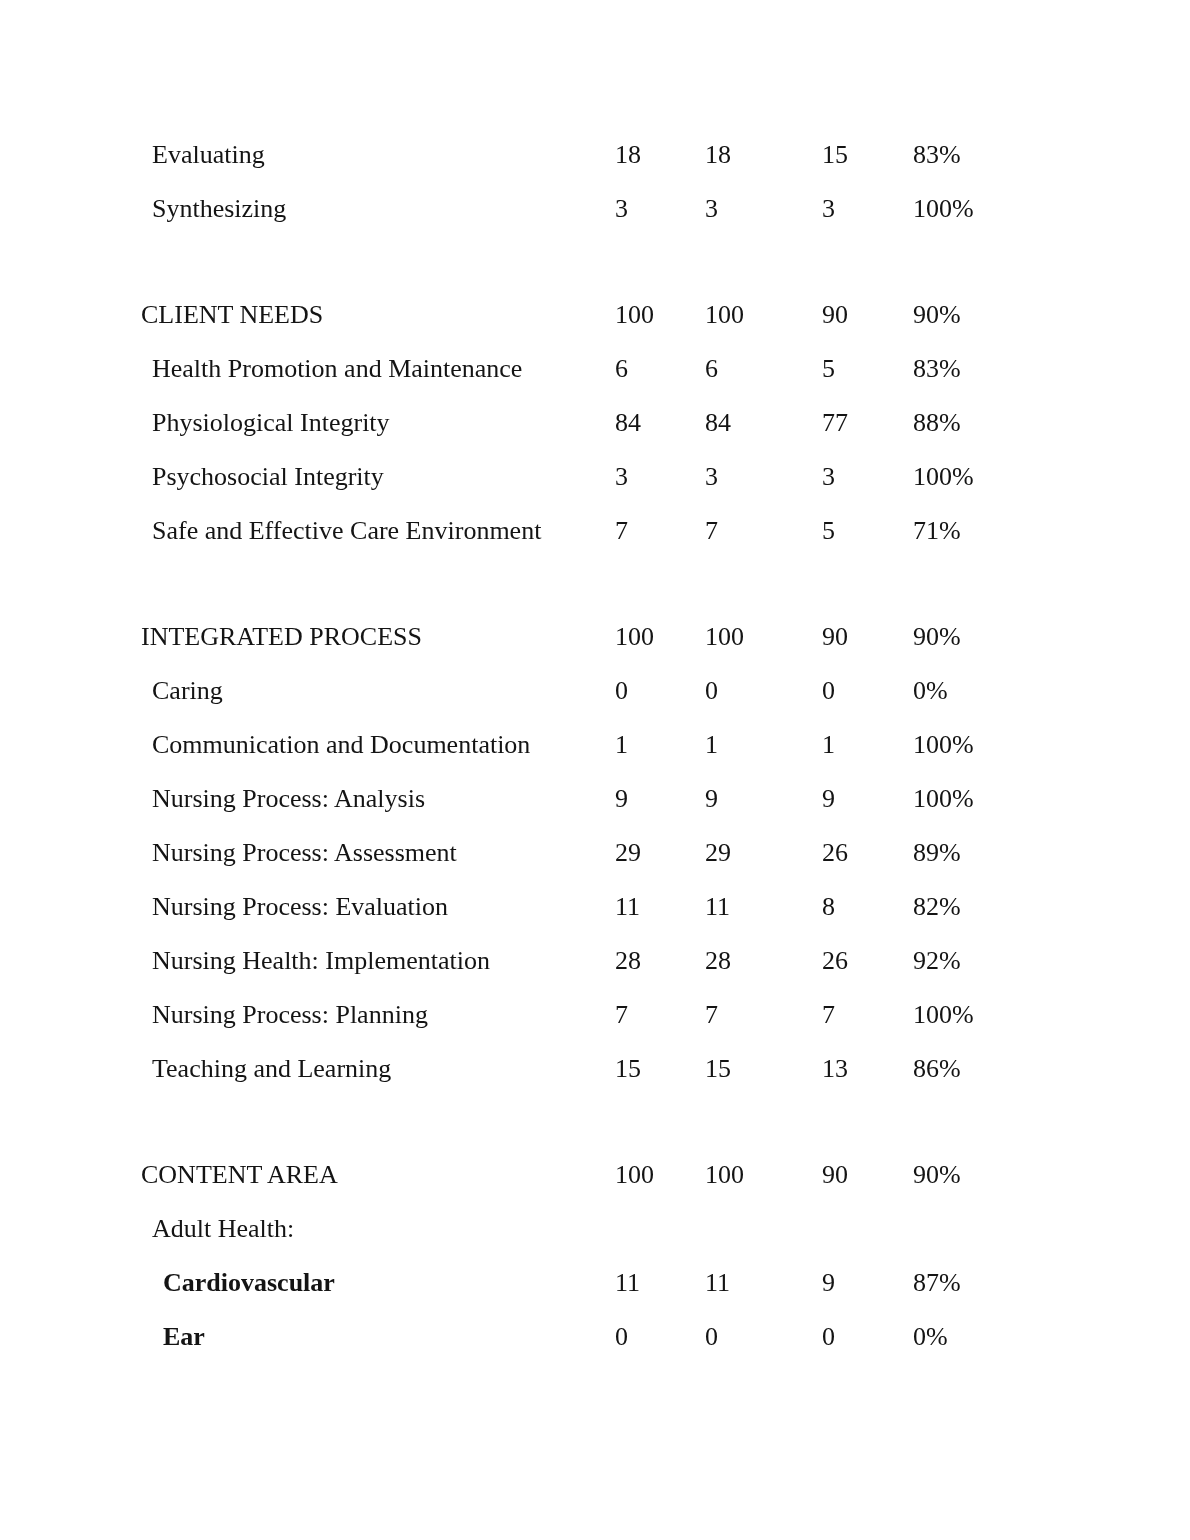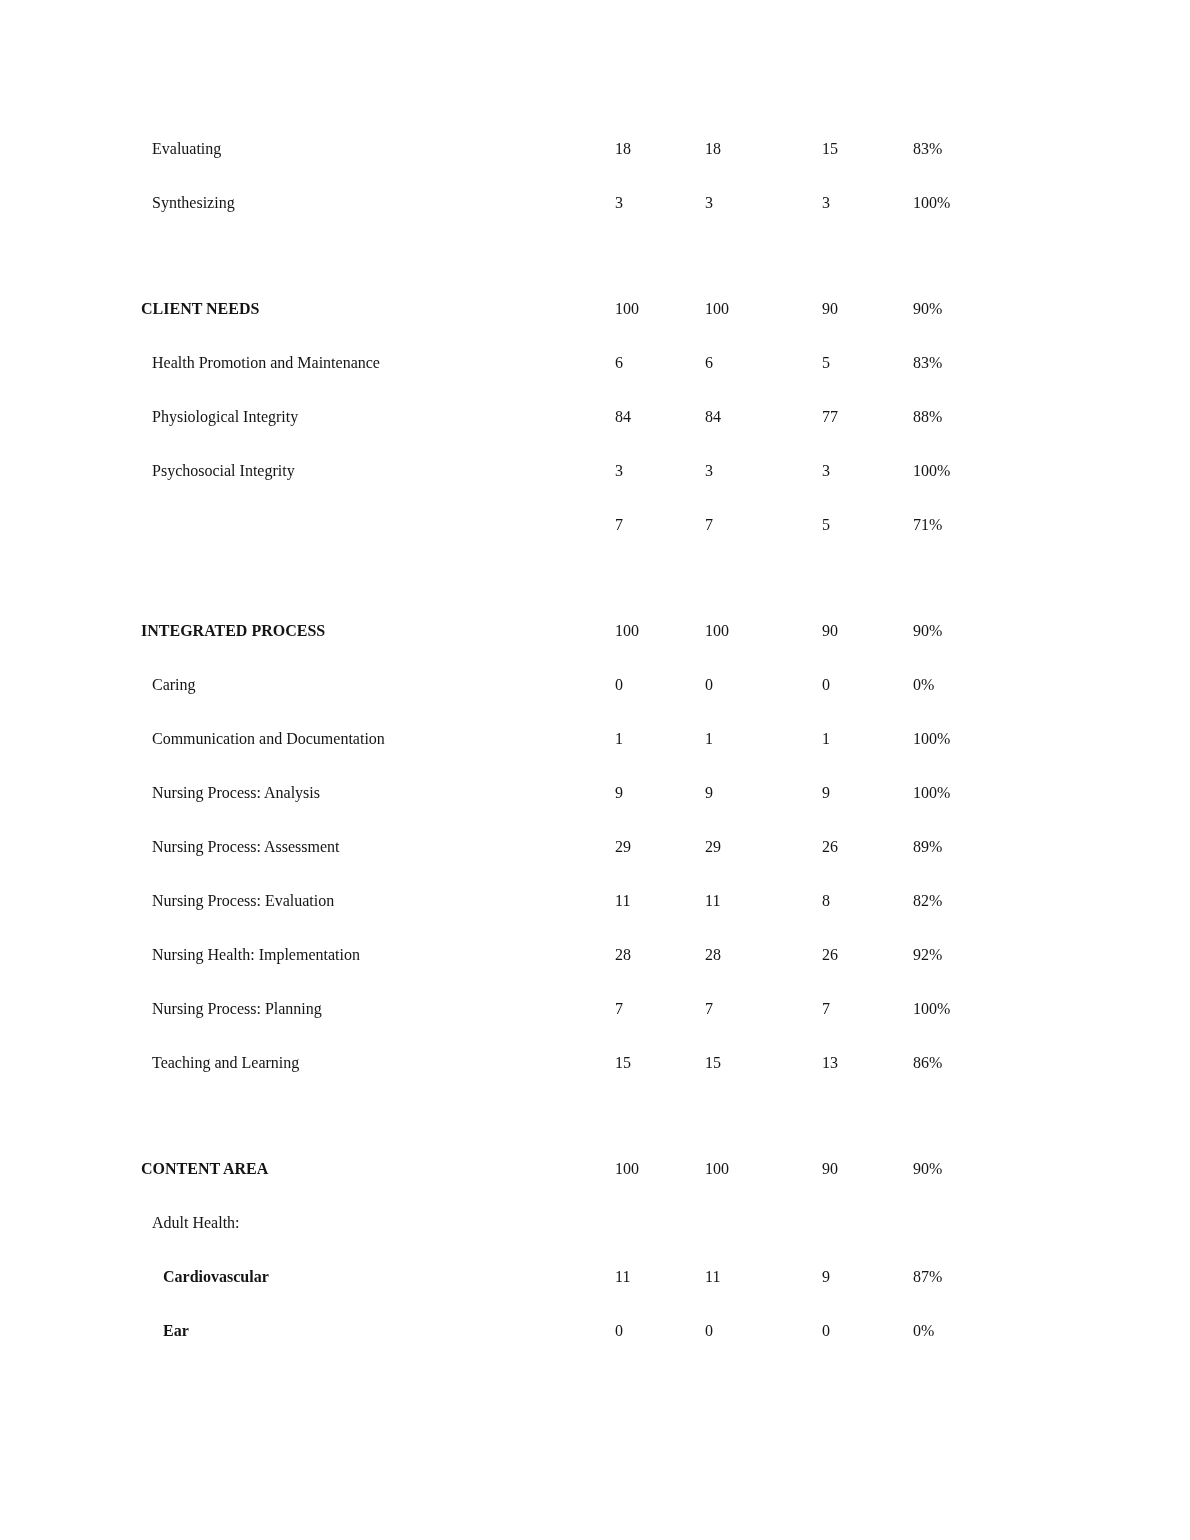--- a/index.html
+++ b/index.html
@@ -7,21 +7,21 @@
     padding: 0;
     background: #ffffff;
   }
   .page {
     position: relative;
     width: 1190px;
     height: 1540px;
     background: #ffffff;
     color: #141414;
     font-family: "Liberation Serif", "DejaVu Serif", serif;
-    font-size: 16px;
+    font-size: 26px;
     overflow: hidden;
   }
   .content {
     position: absolute;
     top: 140px;
     left: 0;
     right: 0;
   }
   .row {
     position: relative;
@@ -30,21 +30,21 @@
   }
   .gap {
     height: 52px;
     width: 100%;
   }
   .row span {
     position: absolute;
     top: 0;
     white-space: nowrap;
   }
-  .label-section { left: 141px; font-weight: bold; }
+  .label-section { left: 141px; font-weight: normal; }
   .label-item    { left: 152px; font-weight: normal; }
   .label-subitem { left: 163px; font-weight: bold; }
   .col1 { left: 615px; }
   .col2 { left: 705px; }
   .col3 { left: 822px; }
   .col4 { left: 913px; }
 </style>
 </head>
 <body>
 
@@ -87,20 +87,21 @@
         <span class="col4">88%</span>
       </div>
       <div class="row">
         <span class="label-item">Psychosocial Integrity</span>
         <span class="col1">3</span>
         <span class="col2">3</span>
         <span class="col3">3</span>
         <span class="col4">100%</span>
       </div>
       <div class="row">
+        <span class="label-item">Safe and Effective Care Environment</span>
         <span class="col1">7</span>
         <span class="col2">7</span>
         <span class="col3">5</span>
         <span class="col4">71%</span>
       </div>
       <div class="gap"></div>
       <div class="row">
         <span class="label-section">INTEGRATED PROCESS</span>
         <span class="col1">100</span>
         <span class="col2">100</span>

